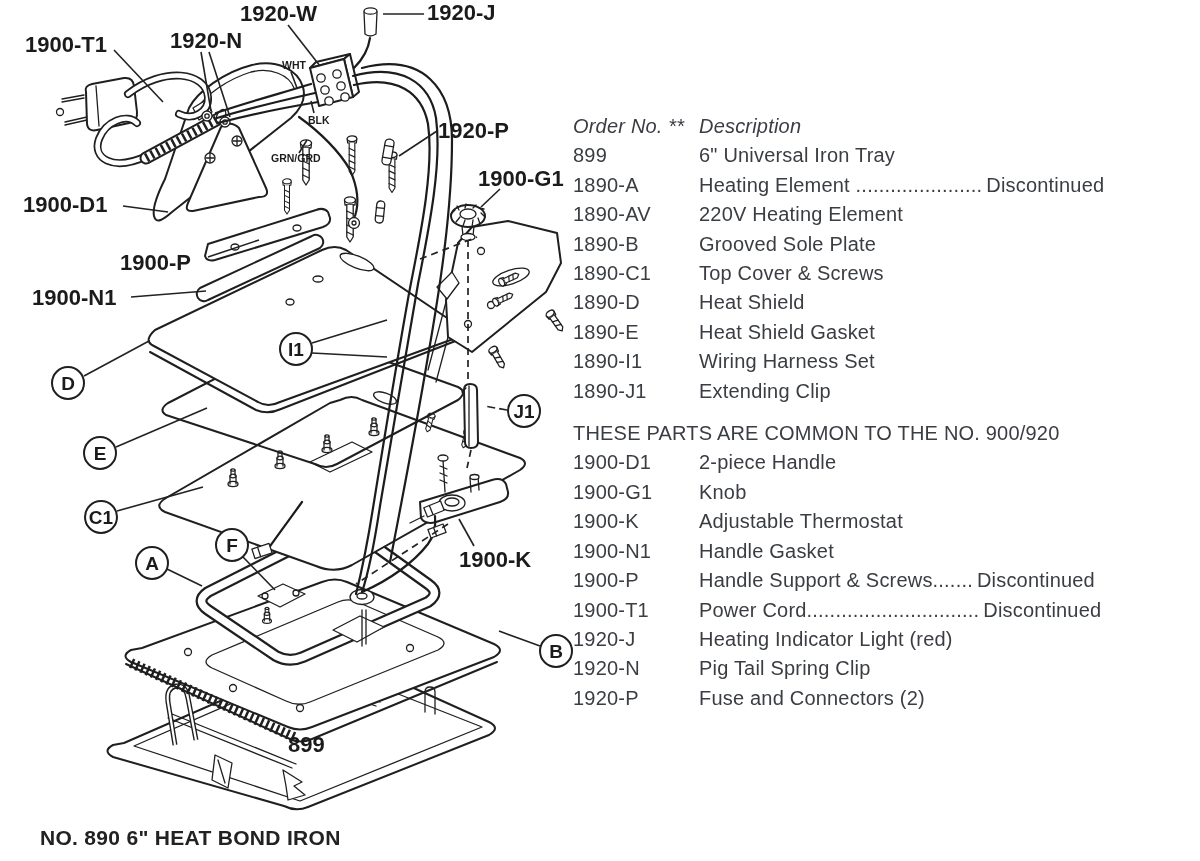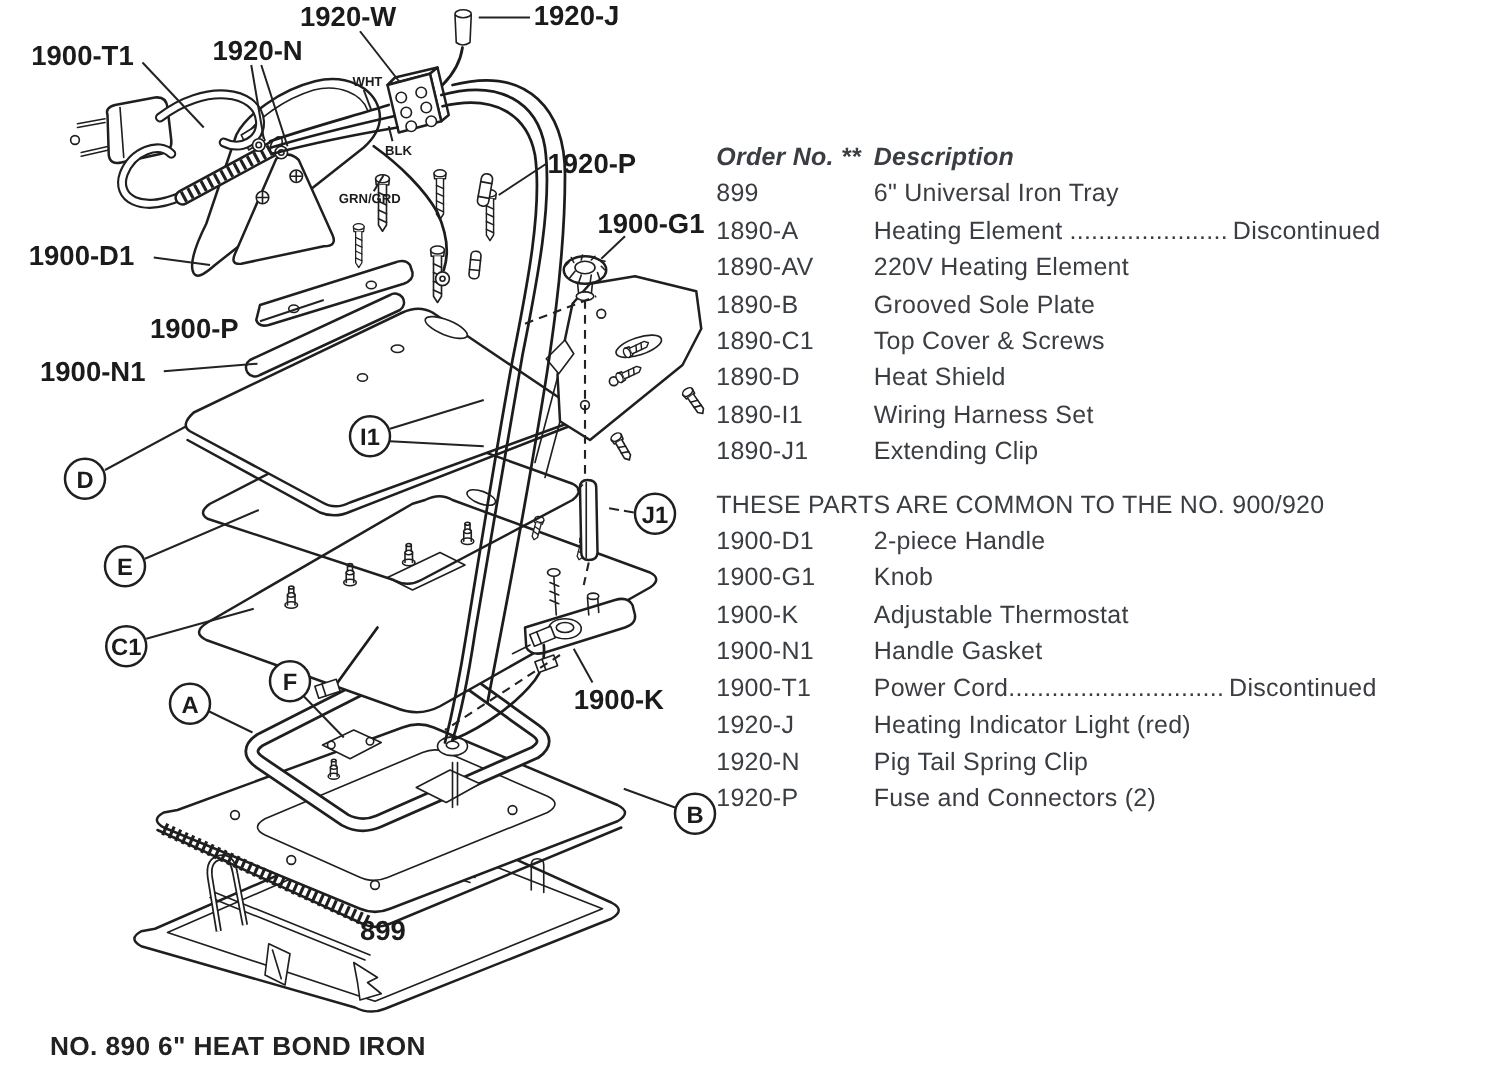--- a/index.html
+++ b/index.html
@@ -17,21 +17,21 @@
   svg .wlabel{font-size:10.5px;font-weight:bold;}
   svg .clabel{font-size:19px;font-weight:bold;text-anchor:middle;}
   svg .tube-o{stroke:#1f1f1f;stroke-width:12;fill:none;stroke-linejoin:round;}
   svg .tube-i{stroke:#fff;stroke-width:7.5;fill:none;stroke-linejoin:round;}
   svg .cord-o{stroke:#1f1f1f;stroke-width:8;fill:none;stroke-linecap:round;}
   svg .cord-i{stroke:#fff;stroke-width:4.6;fill:none;stroke-linecap:round;}
   svg .wire{stroke:#1c1c1c;stroke-width:2.2;fill:none;stroke-linecap:round;}
 
   #parts-list{position:absolute;left:573px;top:112px;width:626px;
               font-size:20px;line-height:29.4px;color:#3a3d42;letter-spacing:0.2px;}
-  #parts-list .hdr{font-weight:bold;font-style:italic;}
+  #parts-list .hdr{font-weight:normal;font-style:italic;}
   #parts-list .row{white-space:nowrap;}
   #parts-list .no{display:inline-block;width:126px;}
   #parts-list .disc{margin-left:4px;}
   #parts-list .sect-hdr{margin-top:13px;}
   #caption{position:absolute;left:40px;top:826px;font-size:21px;font-weight:bold;
            color:#222;letter-spacing:0.3px;}
 </style>
 </head>
 <body>
 
@@ -340,29 +340,31 @@
   <div class="row hdr">
     <span class="no">Order No. **</span><span>Description</span>
   </div>
 
   <div class="row"><span class="no">899</span><span>6" Universal Iron Tray</span><span class="disc"></span></div>
   <div class="row"><span class="no">1890-A</span><span>Heating Element ......................</span><span class="disc">Discontinued</span></div>
   <div class="row"><span class="no">1890-AV</span><span>220V Heating Element</span><span class="disc"></span></div>
   <div class="row"><span class="no">1890-B</span><span>Grooved Sole Plate</span><span class="disc"></span></div>
   <div class="row"><span class="no">1890-C1</span><span>Top Cover &amp; Screws</span><span class="disc"></span></div>
   <div class="row"><span class="no">1890-D</span><span>Heat Shield</span><span class="disc"></span></div>
+  <div class="row"><span class="no">1890-E</span><span>Heat Shield Gasket</span><span class="disc"></span></div>
   <div class="row"><span class="no">1890-I1</span><span>Wiring Harness Set</span><span class="disc"></span></div>
   <div class="row"><span class="no">1890-J1</span><span>Extending Clip</span><span class="disc"></span></div>
 
   <div class="row sect-hdr">THESE PARTS ARE COMMON TO THE NO. 900/920</div>
 
   <div class="row"><span class="no">1900-D1</span><span>2-piece Handle</span><span class="disc"></span></div>
   <div class="row"><span class="no">1900-G1</span><span>Knob</span><span class="disc"></span></div>
   <div class="row"><span class="no">1900-K</span><span>Adjustable Thermostat</span><span class="disc"></span></div>
   <div class="row"><span class="no">1900-N1</span><span>Handle Gasket</span><span class="disc"></span></div>
+  <div class="row"><span class="no">1900-P</span><span>Handle Support &amp; Screws.......</span><span class="disc">Discontinued</span></div>
   <div class="row"><span class="no">1900-T1</span><span>Power Cord..............................</span><span class="disc">Discontinued</span></div>
   <div class="row"><span class="no">1920-J</span><span>Heating Indicator Light (red)</span><span class="disc"></span></div>
   <div class="row"><span class="no">1920-N</span><span>Pig Tail Spring Clip</span><span class="disc"></span></div>
   <div class="row"><span class="no">1920-P</span><span>Fuse and Connectors (2)</span><span class="disc"></span></div>
 </div>
 
 <div id="caption">NO. 890 6" HEAT BOND IRON</div>
 
 </div>
 

